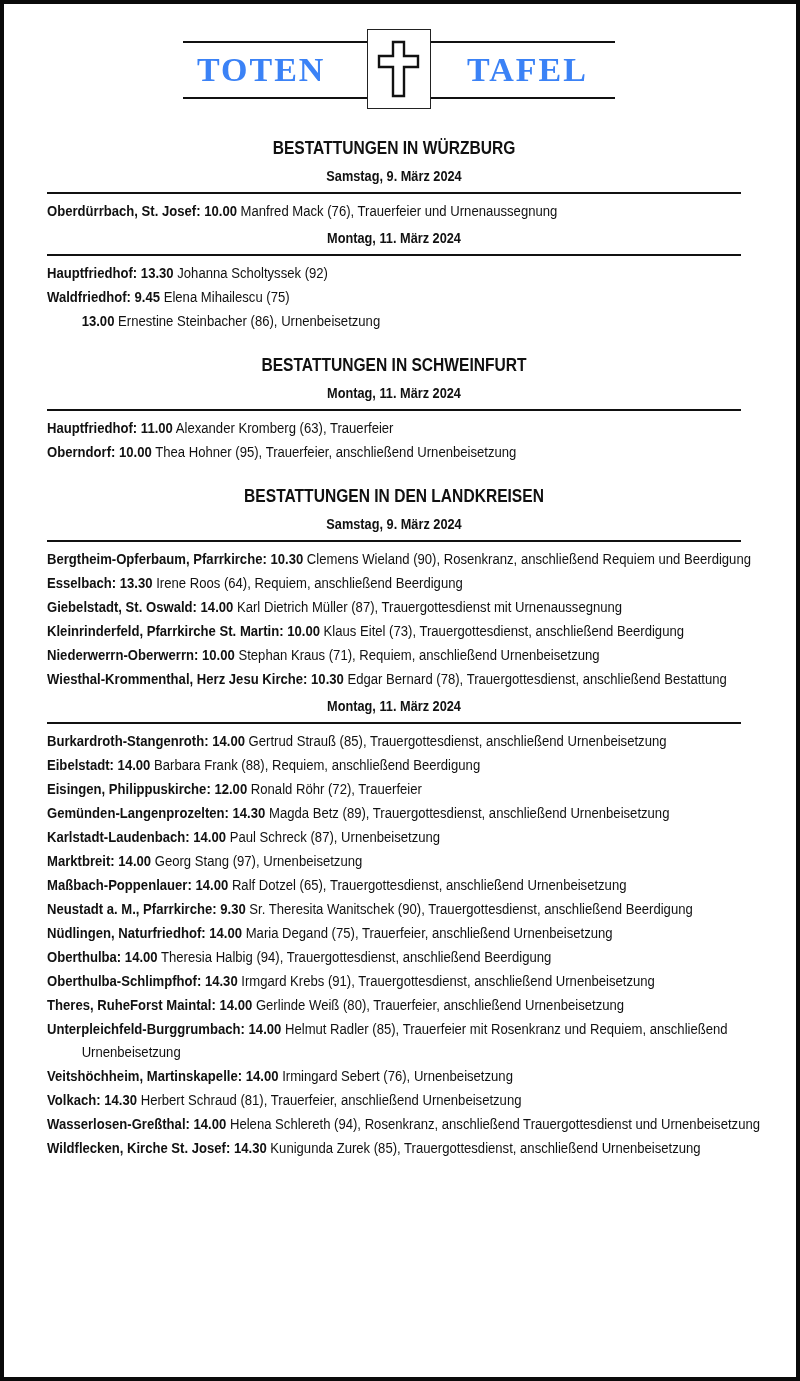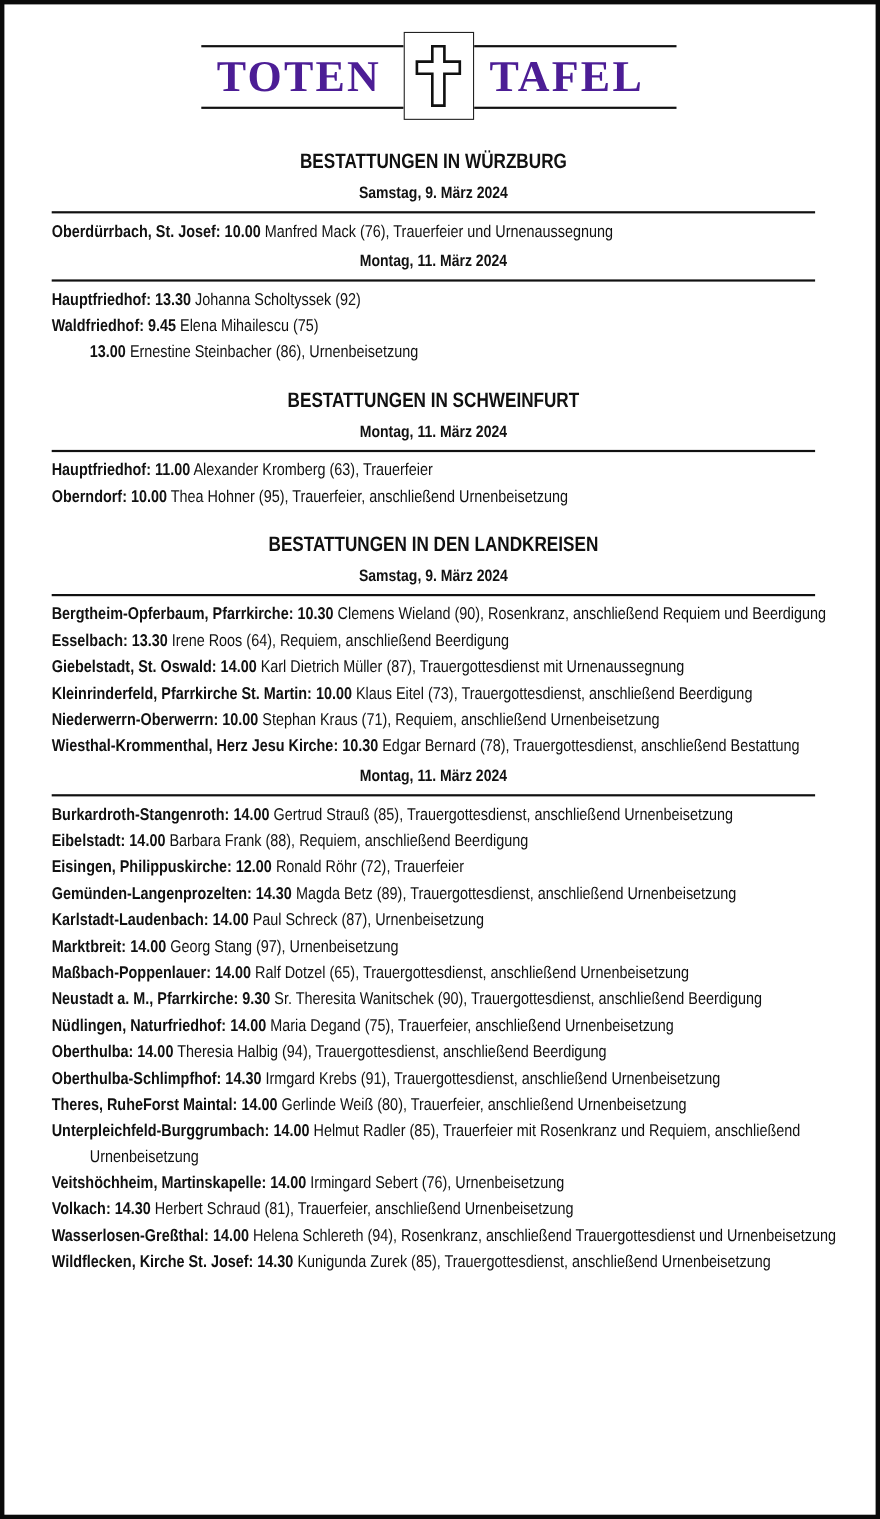--- a/index.html
+++ b/index.html
@@ -10,23 +10,23 @@
 
   
   .logo { position: absolute; left: 183px; top: 29px; width: 432px; height: 80px; }
   .logo .line { position: absolute; height: 2px; background: #111; }
   .logo .l1 { left: 0; width: 184px; top: 12px; }
   .logo .l2 { left: 0; width: 184px; top: 68px; }
   .logo .l3 { left: 248px; width: 184px; top: 12px; }
   .logo .l4 { left: 248px; width: 184px; top: 68px; }
   .logo .word { position: absolute; top: 18px; height: 46px; line-height: 46px;
                 font-family: "Liberation Serif", "DejaVu Serif", serif; font-weight: bold;
-                font-size: 40px; letter-spacing: 2px; color: #4c1d95; }
+                font-size: 34px; letter-spacing: 2px; color: #3b82f6; }
   .logo .w1 { left: 14px; }
-  .logo .w2 { left: 262px; text-align: right; }
+  .logo .w2 { left: 284px; text-align: right; }
   .logo .crossbox { position: absolute; left: 184px; top: 0; width: 64px; height: 80px;
                     box-sizing: border-box; border: 1.5px solid #222; background: #fff; }
   .logo svg { position: absolute; left: 6px; top: 10px; }
 
   
   .content { position: absolute; left: 47px; top: 133px; width: 694px; }
   .heading { text-align: center; font-weight: bold; font-size: 19px; height: 30px; line-height: 30px;
              transform: scaleX(0.82); transform-origin: center; letter-spacing: 0; margin-top: 0; }
   .date { text-align: center; font-weight: bold; font-size: 15px; height: 26px; line-height: 26px;
           transform: scaleX(0.85); transform-origin: center; }

